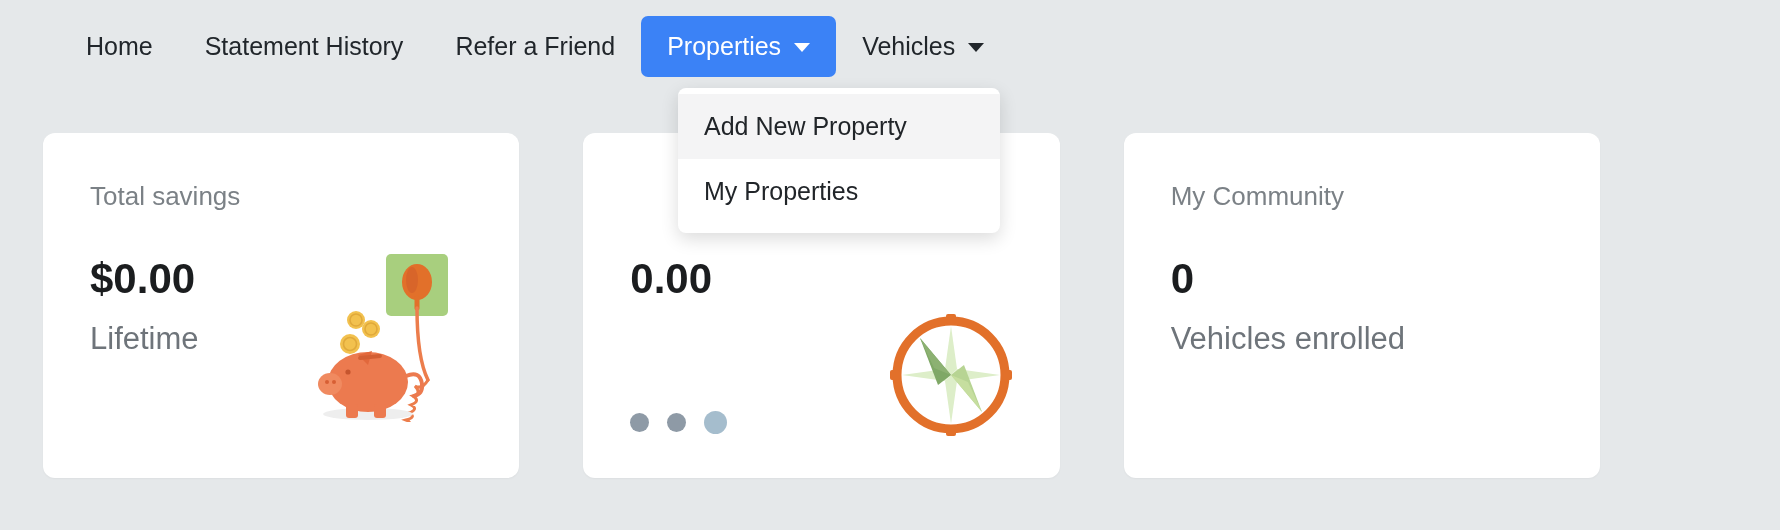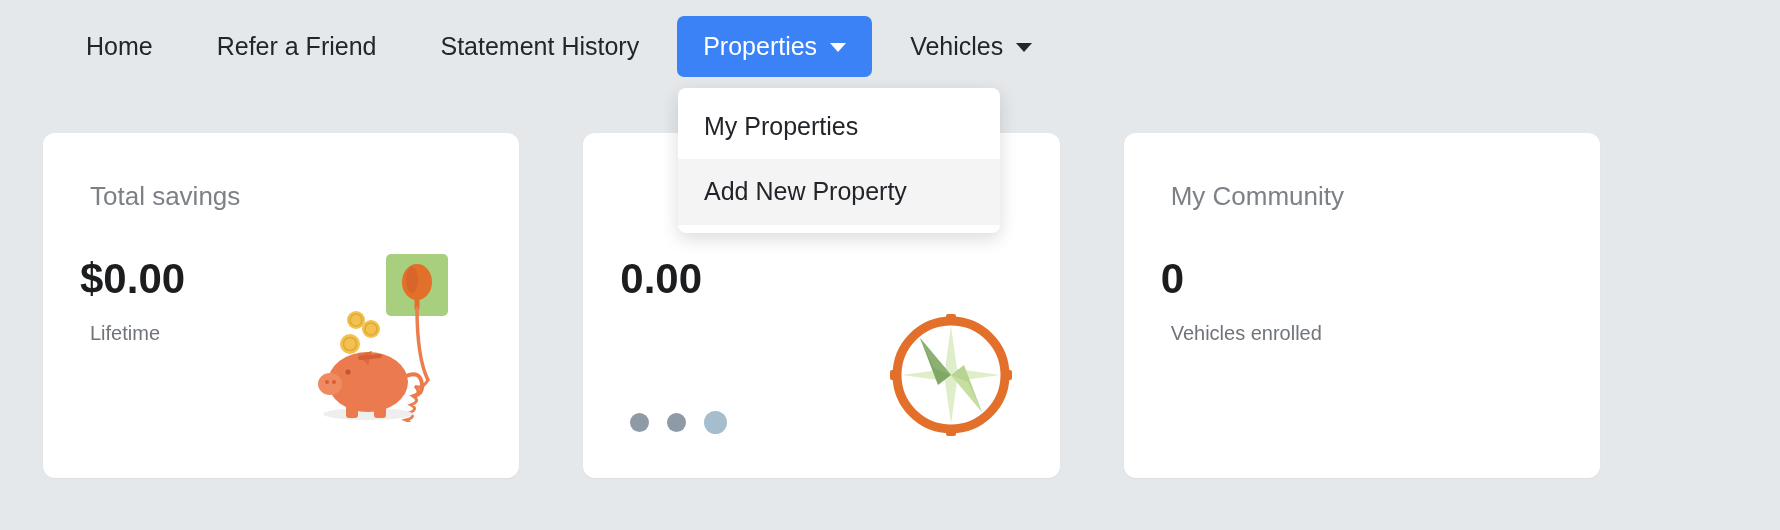--- a/index.html
+++ b/index.html
@@ -21,21 +21,20 @@
     top: 0;
     left: 0;
     width: 1780px;
     height: 92px;
     background: #e5e8ea;
     display: flex;
     align-items: center;
     padding-left: 60px;
     box-sizing: border-box;
     z-index: 30;
-    gap: 12px;
   }
   .nav-item {
     font-size: 25px;
     color: #21262b;
     padding: 18px 26px;
     border-radius: 7px;
     white-space: nowrap;
     display: flex;
     align-items: center;
     gap: 13px;
@@ -104,31 +103,31 @@
     position: absolute;
     top: 50px;
     left: 47px;
     font-size: 26px;
     color: #7b8186;
     line-height: 1;
   }
   .card-value {
     position: absolute;
     top: 125px;
-    left: 37px;
+    left: 47px;
     font-size: 42px;
     font-weight: bold;
     color: #1b1d1f;
     line-height: 1;
   }
   .card-sub {
     position: absolute;
     top: 190px;
     left: 47px;
-    font-size: 20px;
+    font-size: 31px;
     color: #6e747a;
     line-height: 1;
   }
 
   
   .dots {
     position: absolute;
     top: 278px;
     left: 47px;
     display: flex;
@@ -166,41 +165,41 @@
   }
 </style>
 </head>
 <body>
 
 <nav class="navbar">
   <div class="nav-item">
     <span>Home</span>
   </div>
   <div class="nav-item">
+    <span>Statement History</span>
+  </div>
+  <div class="nav-item">
     <span>Refer a Friend</span>
-  </div>
-  <div class="nav-item">
-    <span>Statement History</span>
   </div>
   <div class="nav-item active">
     <span>Properties</span>
     <span class="caret"></span>
   </div>
   <div class="nav-item">
     <span>Vehicles</span>
     <span class="caret"></span>
   </div>
 </nav>
 
 <div class="dropdown">
+  <div class="dropdown-item hover">
+    <span>Add New Property</span>
+  </div>
   <div class="dropdown-item">
     <span>My Properties</span>
-  </div>
-  <div class="dropdown-item hover">
-    <span>Add New Property</span>
   </div>
 </div>
 
 <div class="cards">
 
   <div class="card">
     <div class="card-title">Total savings</div>
     <div class="card-value">$0.00</div>
     <div class="card-sub">Lifetime</div>
 

